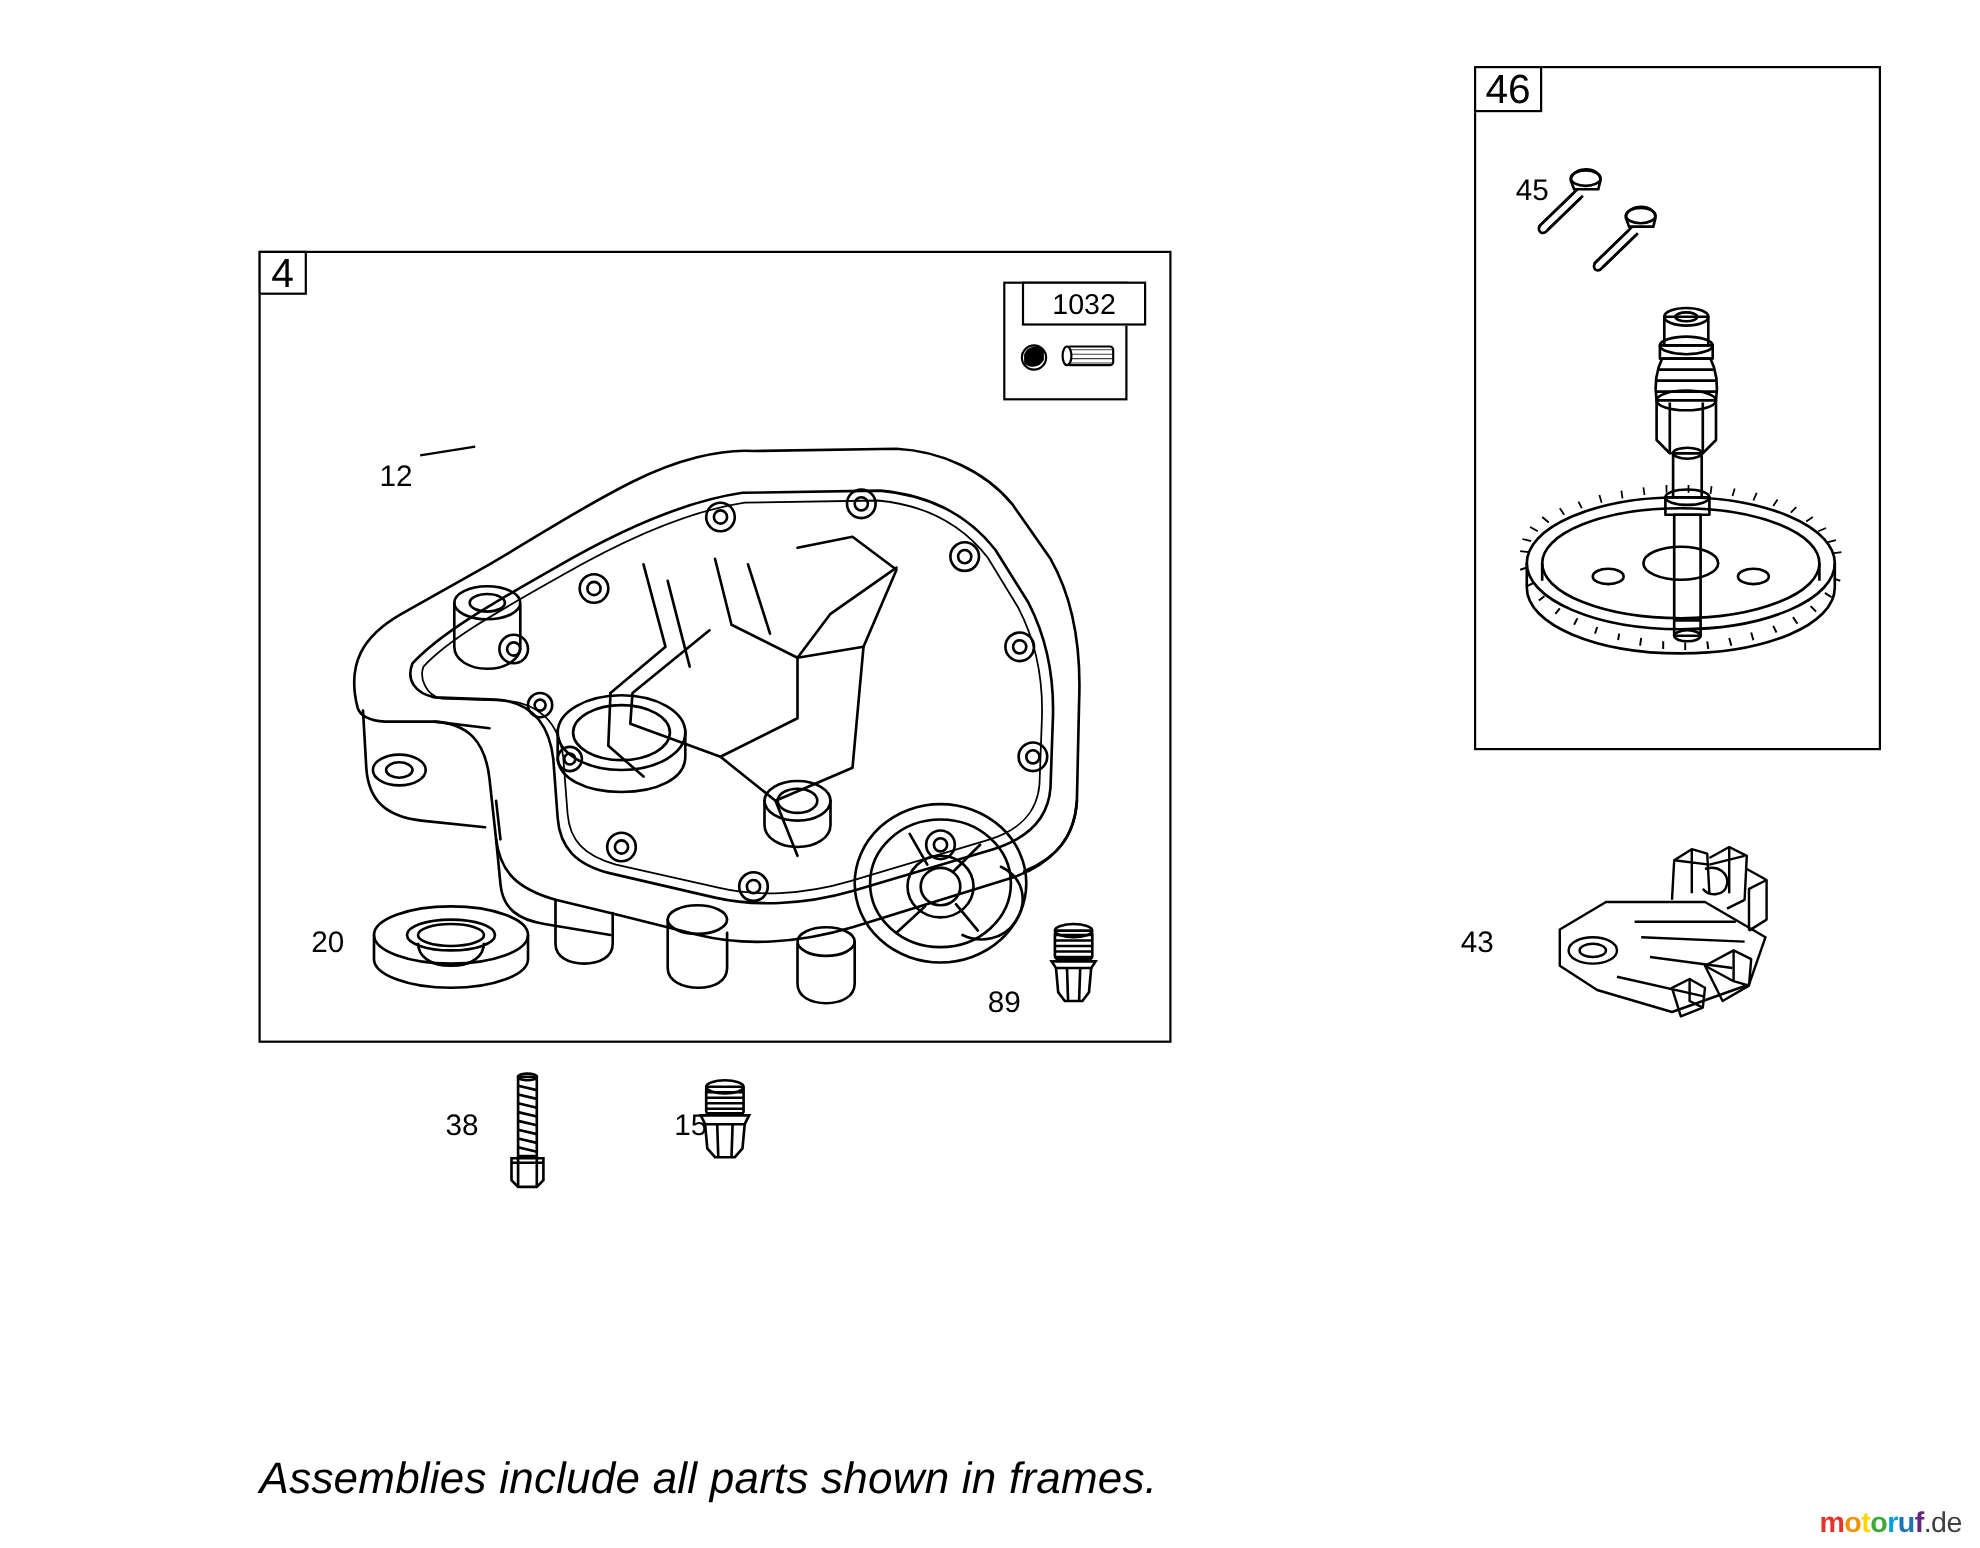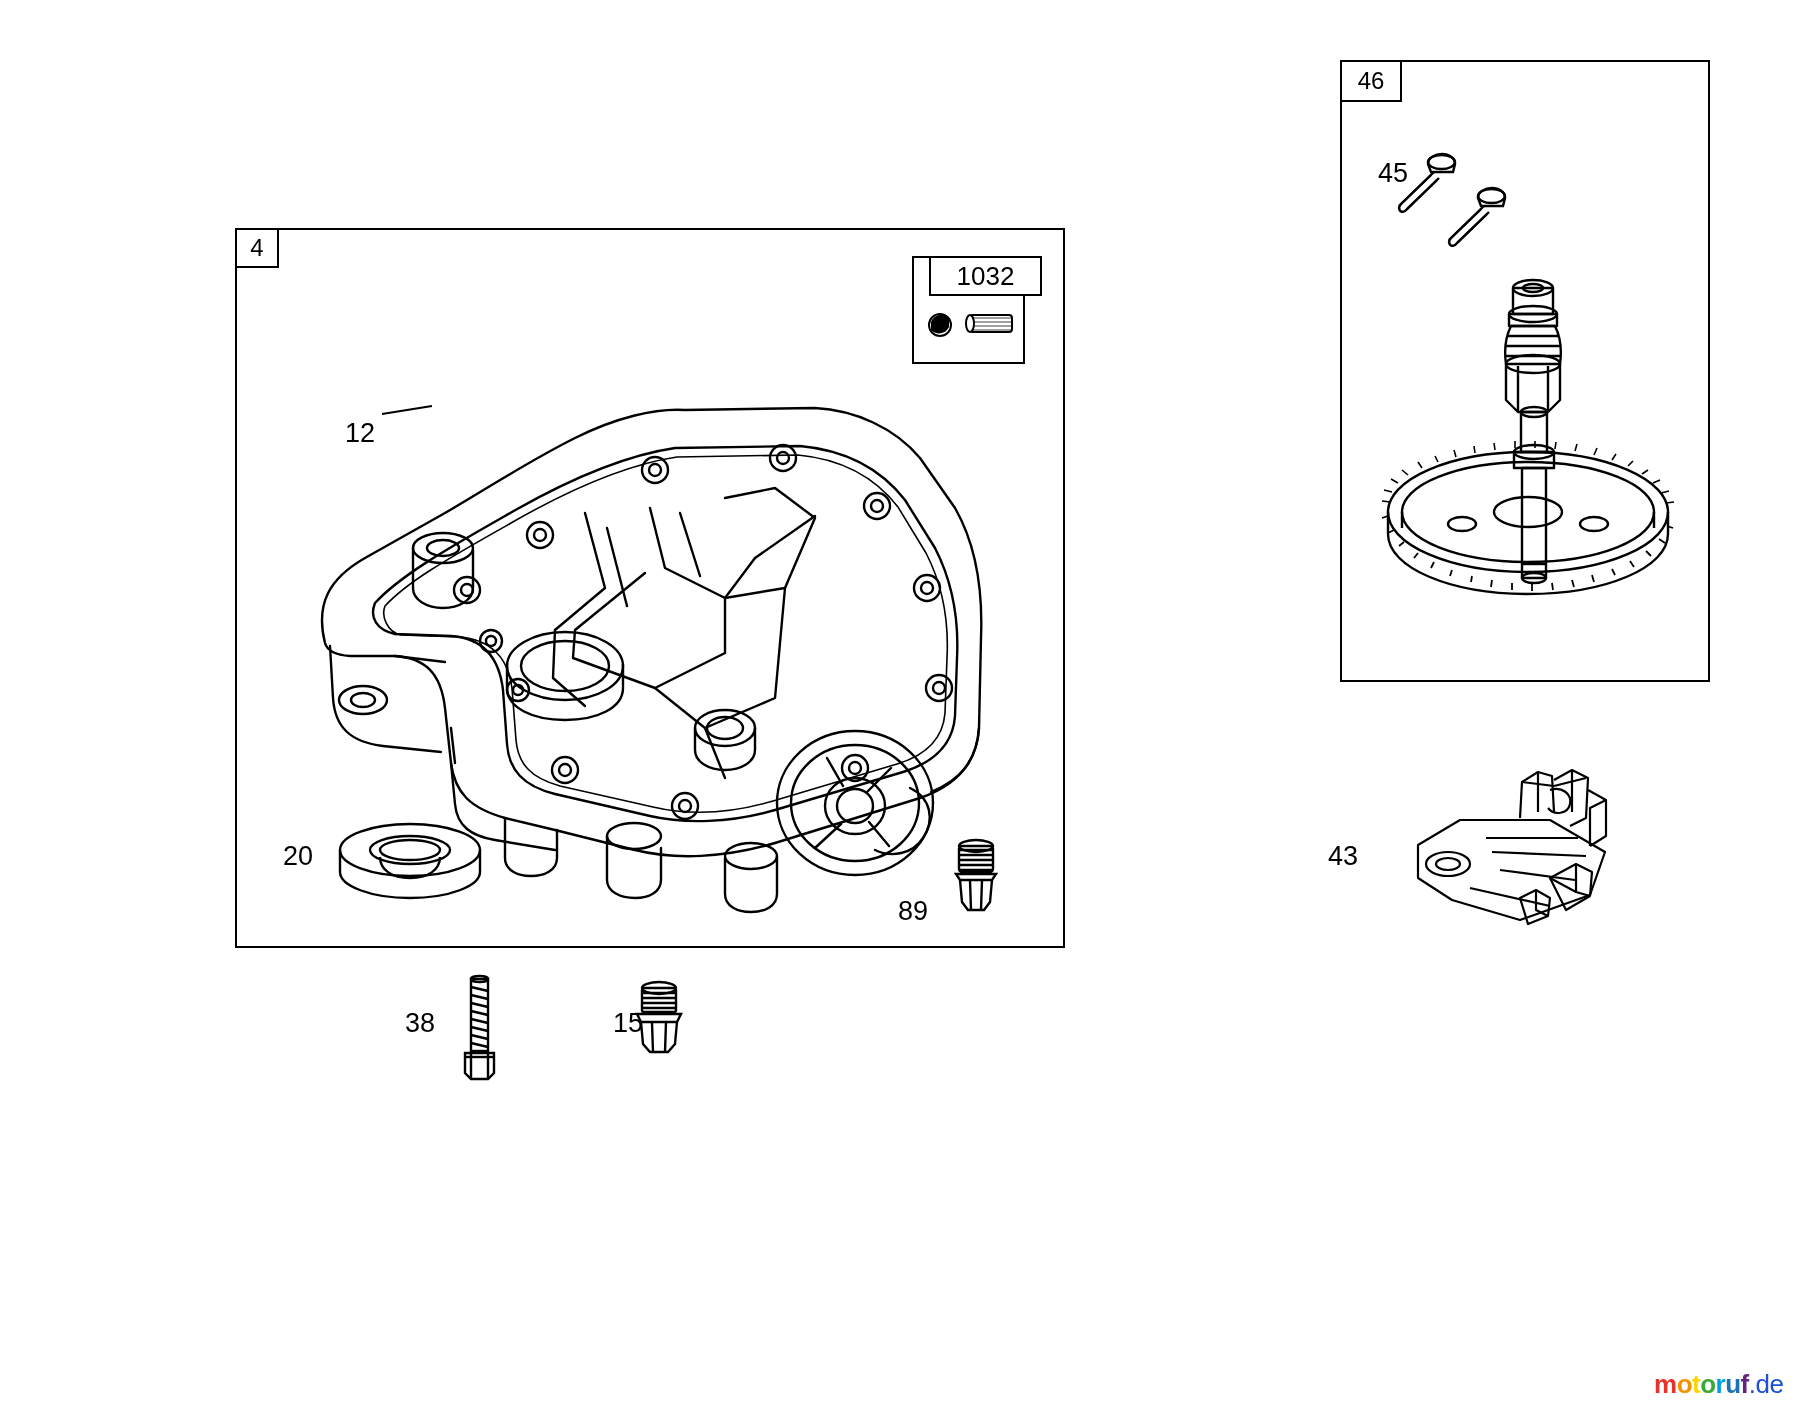--- a/index.html
+++ b/index.html
@@ -22,21 +22,21 @@
   .frame {
     position: absolute;
     border: 2px solid #000;
     box-sizing: border-box;
   }
   .frame-tag {
     position: absolute;
     border: 2px solid #000;
     box-sizing: border-box;
     background: #fff;
-    font-size: 24px;
+    font-size: 37px;
     font-weight: 400;
     display: flex;
     align-items: center;
     justify-content: center;
     line-height: 1;
   }
   .callout {
     position: absolute;
     font-size: 27px;
     line-height: 1;
@@ -59,21 +59,21 @@
     letter-spacing: -0.5px;
     white-space: nowrap;
   }
   .wm .m { color: #e8332a; }
   .wm .o1 { color: #f39200; }
   .wm .t { color: #ffd500; }
   .wm .o2 { color: #3aaa35; }
   .wm .r { color: #009fe3; }
   .wm .u { color: #1d71b8; }
   .wm .f { color: #662483; }
-  .wm .de { color: #1d4ed8; font-weight: normal; }
+  .wm .de { color: #404040; font-weight: normal; }
   svg { display: block; overflow: visible; }
 </style>
 </head>
 <body>
 
 <div id="sheet">
 
   <div class="frame" style="left:235px; top:228px; width:830px; height:720px;"></div>
   <div class="frame-tag" style="left:235px; top:228px; width:44px; height:40px;">
     <span>4</span>
@@ -393,18 +393,21 @@
         <path d="M176 104 L176 132 L190 136 M150 118 L176 132"></path>
         <path d="M120 138 L136 130 L150 138 L148 156 L128 164 Z"></path>
         <path d="M136 130 L136 150 L148 156"></path>
       </g>
     </svg>
   </div>
   <div class="callout" style="left:1328px; top:843px;">
     <span>43</span>
   </div>
 
+  <div class="caption" style="left:236px; top:1322px;">
+    <span>Assemblies include all parts shown in frames.</span>
+  </div>
 
   <div class="wm" style="left:1654px; top:1369px;">
     <span class="m">m</span><span class="o1">o</span><span class="t">t</span><span class="o2">o</span><span class="r">r</span><span class="u">u</span><span class="f">f</span><span class="de">.de</span>
   </div>
 
 </div>
 
 </body></html>

